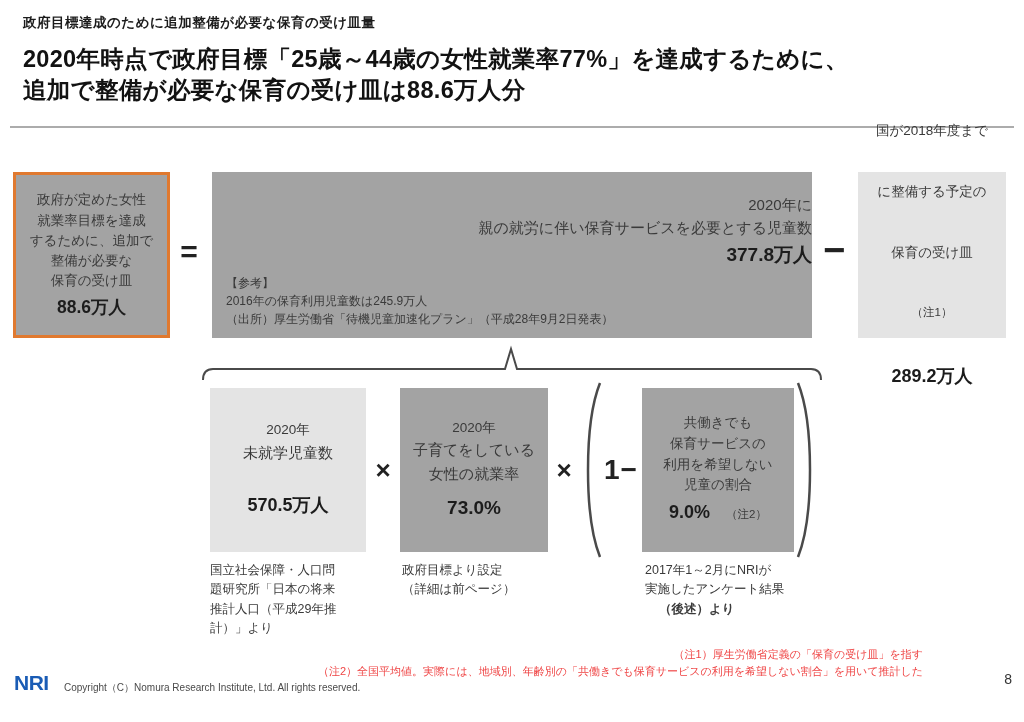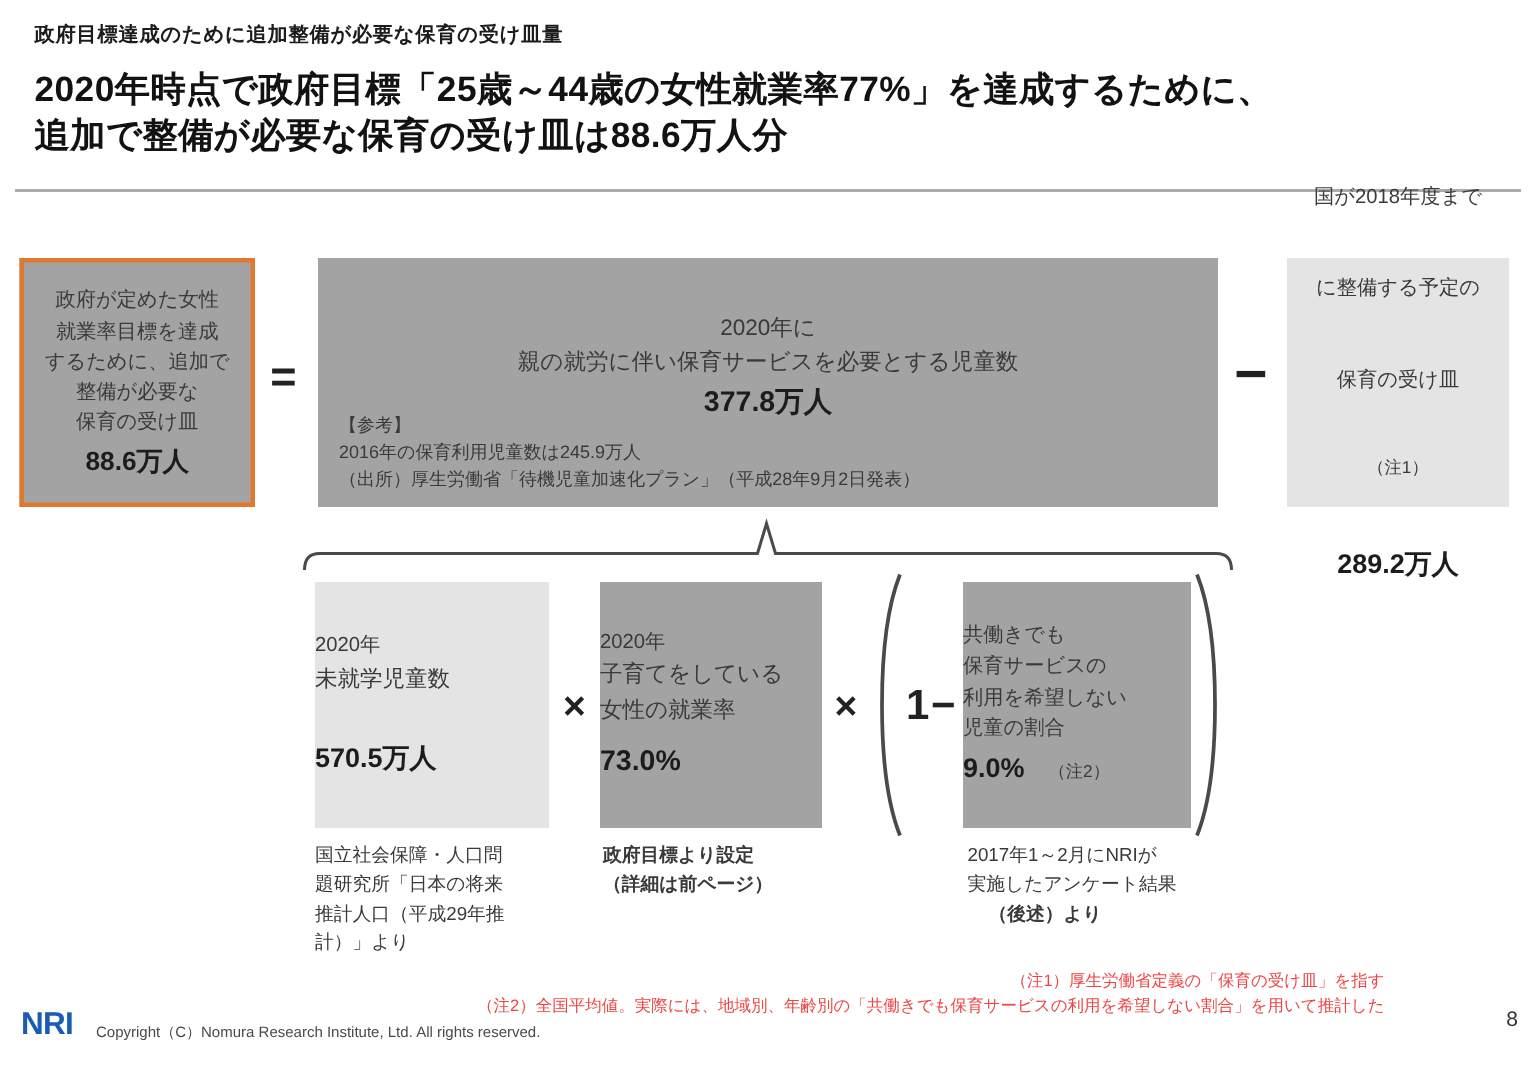--- a/index.html
+++ b/index.html
@@ -22,44 +22,44 @@
 
   .op{position:absolute;display:flex;align-items:center;justify-content:center;font-weight:bold;color:#222;}
   .op-equals{left:166px;top:172px;width:46px;height:160px;font-size:30px;}
   .op-minus{left:810px;top:172px;width:48px;height:156px;font-size:38px;}
   .op-times{top:388px;height:164px;font-size:26px;}
   .op-times1{left:367px;width:32px;}
   .op-times2{left:550px;width:28px;}
   .op-oneminus{left:599px;top:388px;width:44px;height:164px;font-size:28px;letter-spacing:1px;}
 
   .demand-box{position:absolute;left:212px;top:172px;width:600px;height:166px;text-align:center;font-size:15px;}
-  .demand-main{padding-top:35px;line-height:1.55;}
+  .demand-main{padding-top:21px;line-height:1.55;text-align:right;}
   .demand-main .value{font-size:19px;}
   .demand-ref{position:absolute;left:14px;bottom:10px;text-align:left;font-size:12px;line-height:1.5;}
 
   .planned-box{position:absolute;left:858px;top:172px;width:148px;height:166px;
     display:flex;flex-direction:column;align-items:center;justify-content:center;
     text-align:center;font-size:13.5px;line-height:1.5;gap:41px;}
   .planned-box .note-ref{font-size:11.5px;}
   .planned-box .value{font-size:18px;}
 
   .source{position:absolute;font-size:12.5px;line-height:1.55;color:#3a3a3a;}
   .planned-source{left:858px;top:352px;width:164px;}
   .f1-source{left:210px;top:561px;width:172px;}
-  .f2-source{left:402px;top:561px;width:160px;font-weight:bold;}
+  .f2-source{left:402px;top:561px;width:160px;}
   .f3-source{left:645px;top:561px;width:178px;}
   .f3-source .indent{padding-left:14px;font-weight:bold;}
 
   .brace{position:absolute;left:202px;top:342px;}
   .paren{position:absolute;top:381px;}
   .paren-left{left:583px;}
   .paren-right{left:795px;}
 
   .factor-box{position:absolute;top:388px;height:164px;display:flex;flex-direction:column;
-    align-items:flex-start;justify-content:center;text-align:center;font-size:13.5px;line-height:1.55;}
+    align-items:center;justify-content:center;text-align:center;font-size:13.5px;line-height:1.55;}
   .factor1{left:210px;width:156px;}
   .factor2{left:400px;width:148px;}
   .factor3{left:642px;width:152px;}
   .factor-box .big-line{font-size:15px;}
   .factor1 .value{font-size:18px;margin-top:28px;}
   .factor2 .value{font-size:19px;margin-top:8px;}
   .value-row{margin-top:3px;display:flex;align-items:baseline;gap:16px;justify-content:center;}
   .value-row .value{font-size:18px;}
   .value-row .note-ref{font-size:11.5px;}
 

